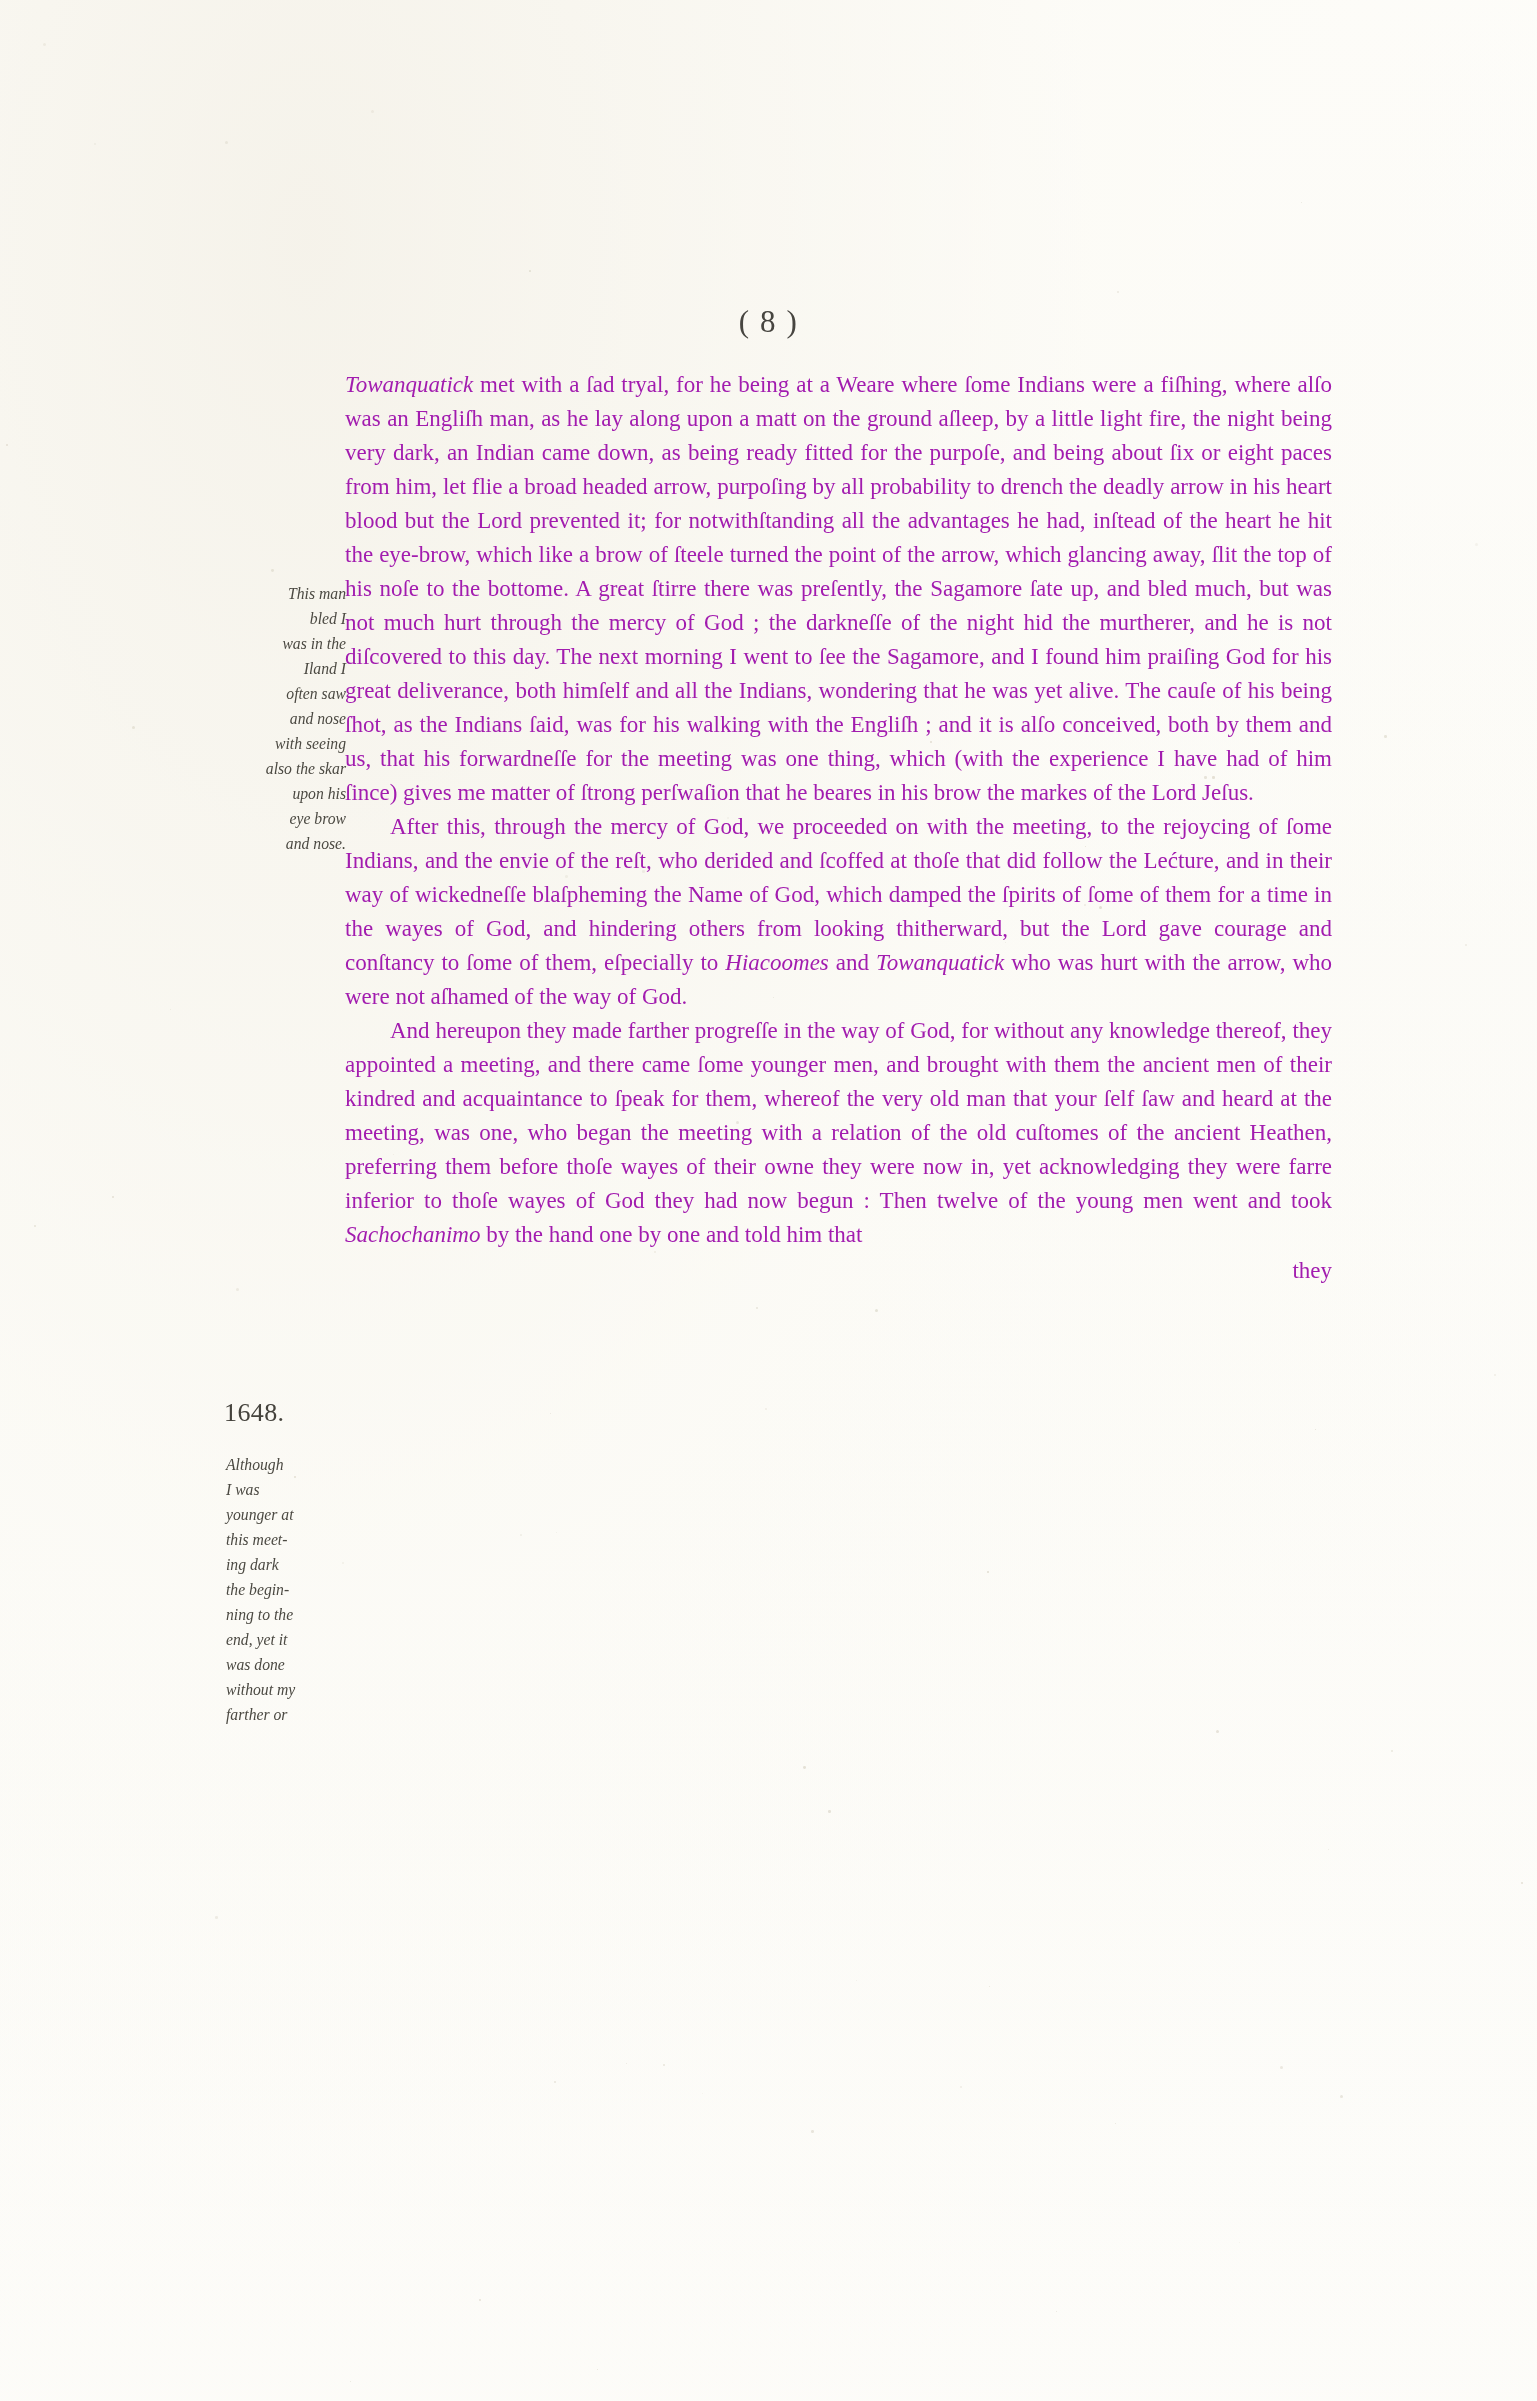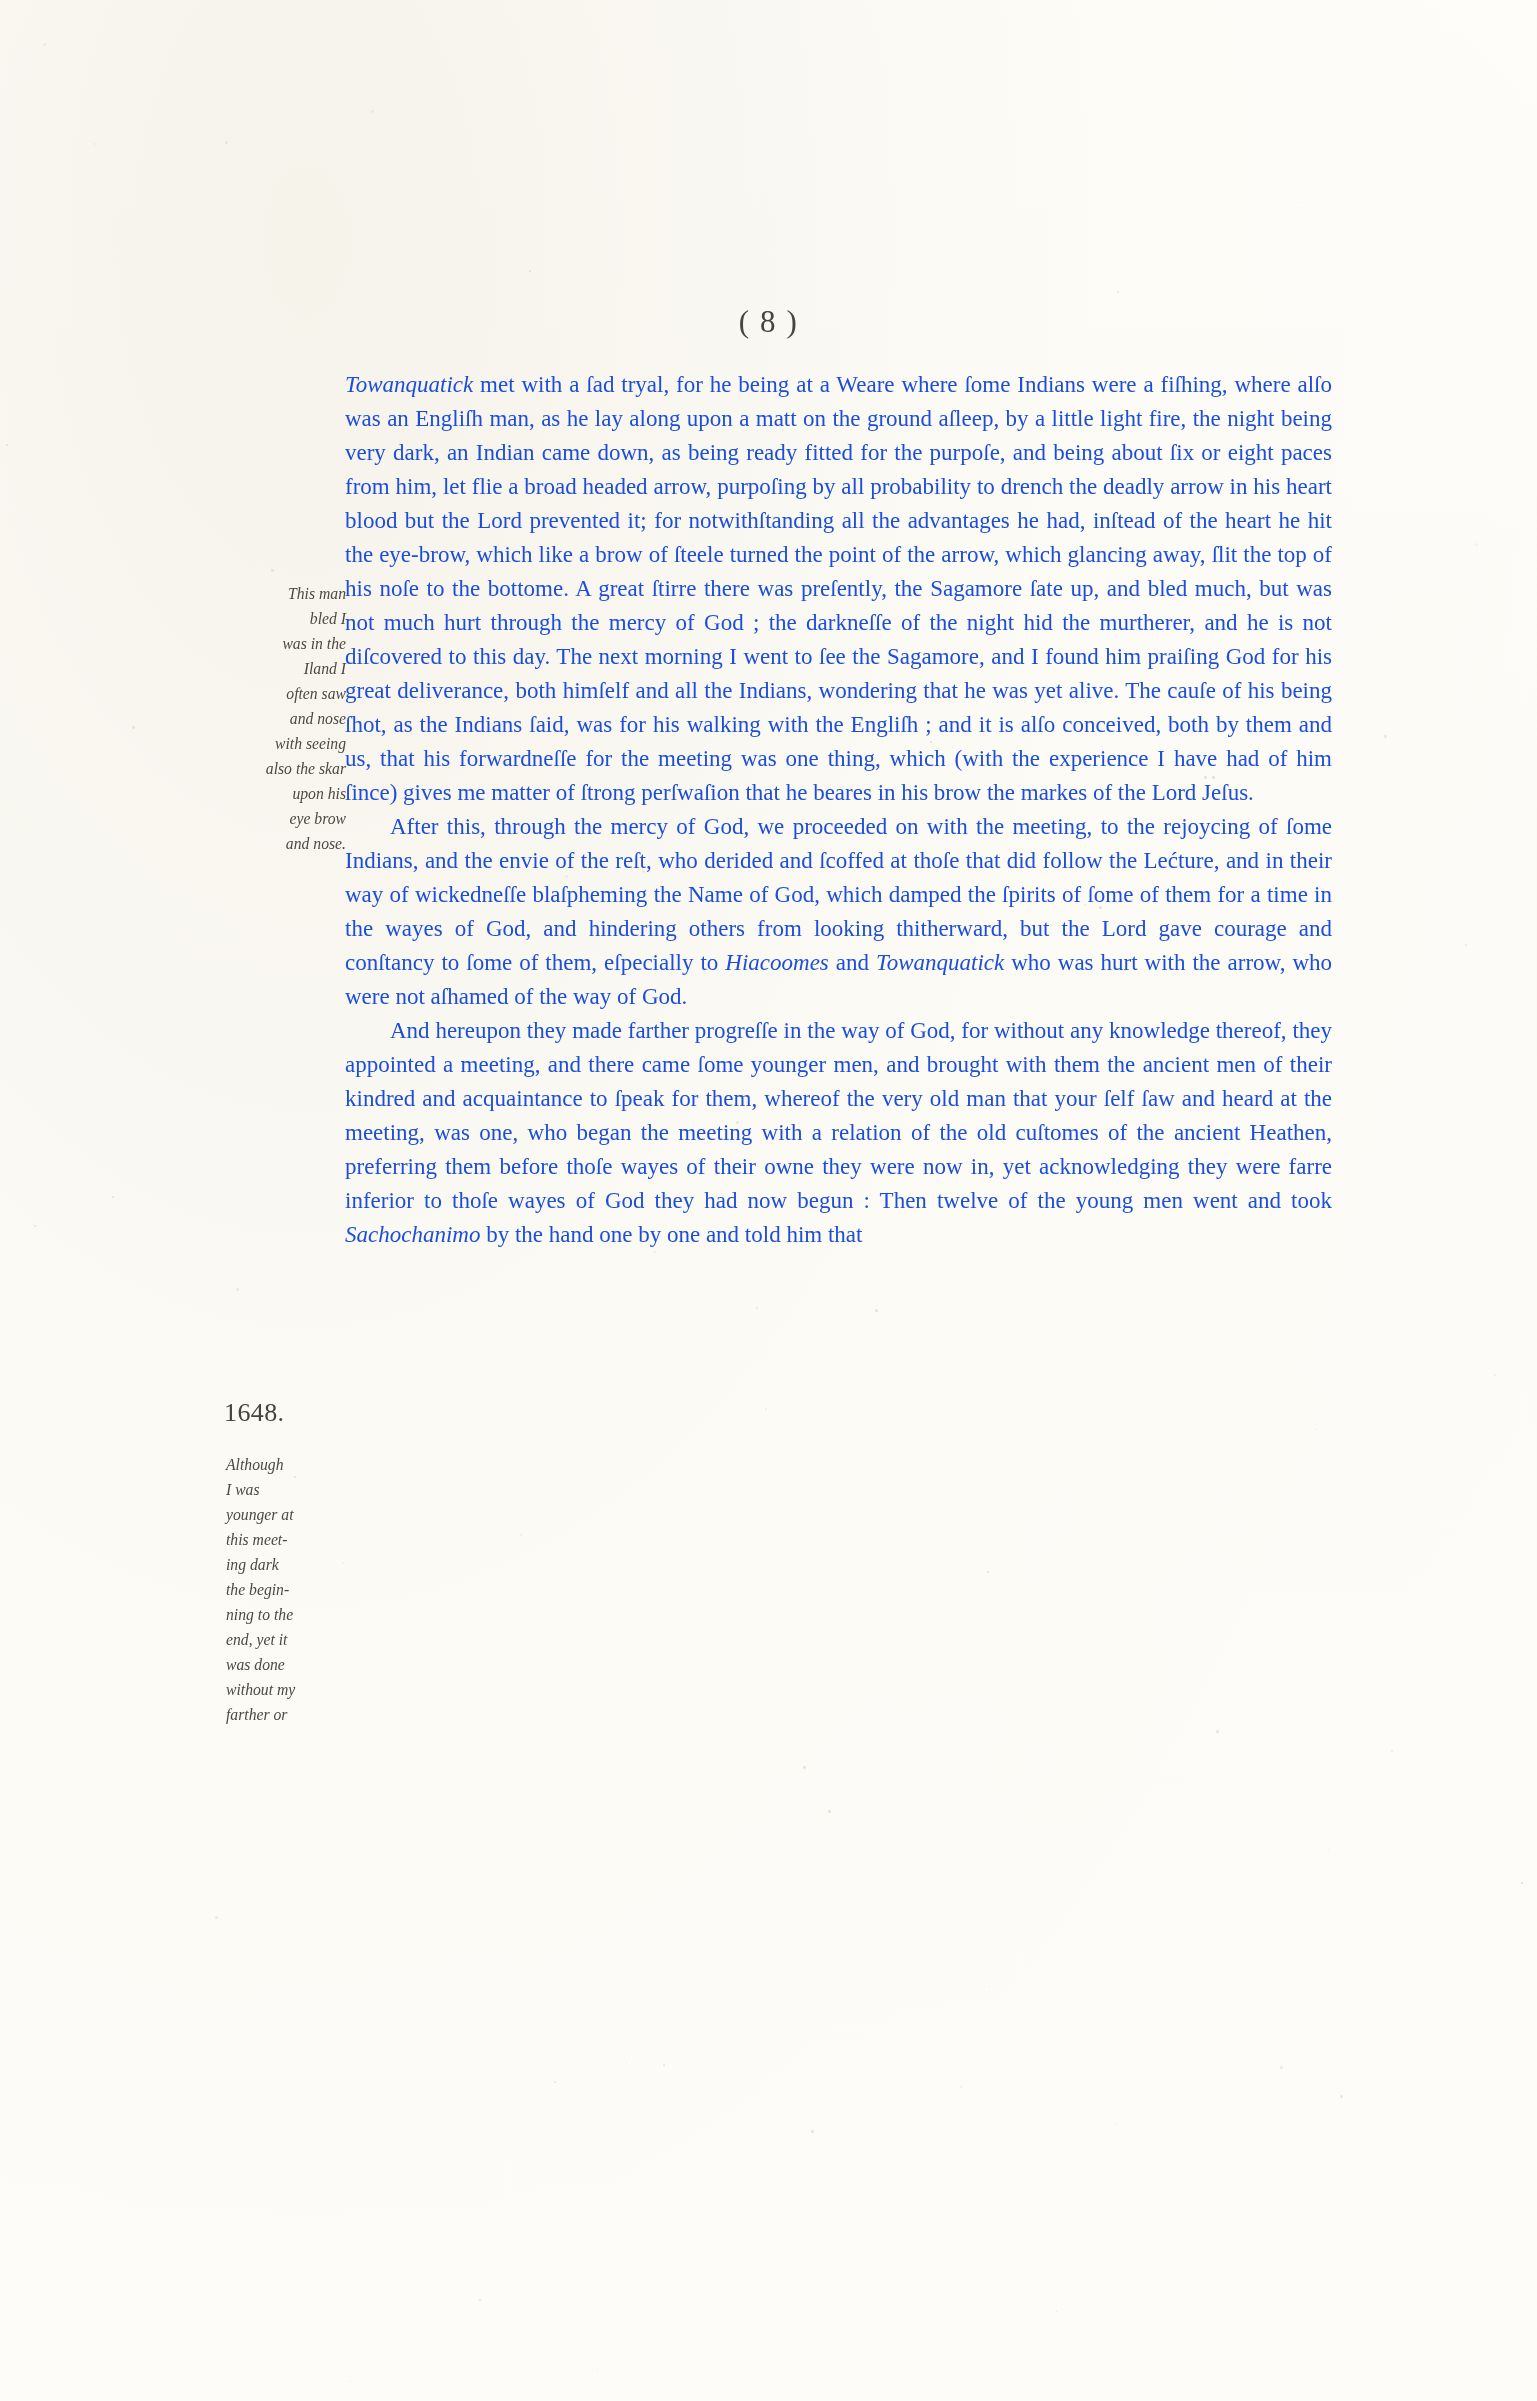--- a/index.html
+++ b/index.html
@@ -54,21 +54,21 @@
     font-family: "Liberation Serif", serif;
   }
   
   #textblock {
     position: absolute;
     left: 345px;
     top: 368px;
     width: 987px;
     font-size: 23px;
     line-height: 34px;
-    color: #1d4ed8;
+    color: #a21caf;
     text-align: justify;
     text-justify: inter-word;
   }
   #textblock p {
     margin: 0;
   }
   #textblock p.indented {
     text-indent: 45px;
   }
   #textblock p.hang {
@@ -232,16 +232,17 @@
       <span class="marg-line">end, yet it</span>
       <span class="marg-line">was done</span>
       <span class="marg-line">without my</span>
       <span class="marg-line">farther or</span>
     </div>
 
   <div id="textblock">
       <p class="hang"><span class="ital">Towanquatick</span><span> met with a ſad tryal, for he being at a Weare where ſome Indians were a fiſhing, where alſo was an Engliſh man, as he lay along upon a matt on the ground aſleep, by a little light fire, the night being very dark, an Indian came down, as being ready fitted for the purpoſe, and being about ſix or eight paces from him, let flie a broad headed arrow, purpoſing by all probability to drench the deadly arrow in his heart blood but the Lord prevented it; for notwithſtanding all the advantages he had, inſtead of the heart he hit the eye-brow, which like a brow of ſteele turned the point of the arrow, which glancing away, ſlit the top of his noſe to the bottome. A great ſtirre there was preſently, the Sagamore ſate up, and bled much, but was not much hurt through the mercy of God ; the darkneſſe of the night hid the murtherer, and he is not diſcovered to this day.  The next morning I went to ſee the Sagamore, and I found him praiſing God for his great deliverance, both himſelf and all the Indians, wondering that he was yet alive.  The cauſe of his being ſhot, as the Indians ſaid, was for his walking with the Engliſh ; and it is alſo conceived, both by them and us, that his forwardneſſe for the meeting was one thing, which (with the experience I have had of him ſince) gives me matter of ſtrong perſwaſion that he beares in his brow the markes of the Lord Jeſus.</span></p>
       <p class="indented"><span>After this, through the mercy of God, we proceeded on with the meeting, to the rejoycing of ſome Indians, and the envie of the reſt, who derided and ſcoffed at thoſe that did follow the Lećture, and in their way of wickedneſſe blaſpheming the Name of God, which damped the ſpirits of ſome of them for a time in the wayes of God, and hindering others from looking thitherward, but the Lord gave courage and conſtancy to ſome of them, eſpecially to </span><span class="ital">Hiacoomes</span><span> and </span><span class="ital">Towanquatick</span><span> who was hurt with the arrow, who were not aſhamed of the way of God.</span></p>
       <p class="indented"><span>And hereupon they made farther progreſſe in the way of God, for without any knowledge thereof, they appointed a meeting, and there came ſome younger men, and brought with them the ancient men of their kindred and acquaintance to ſpeak for them, whereof the very old man that your ſelf ſaw and heard at the meeting, was one, who began the meeting with a relation of the old cuſtomes of the ancient Heathen, preferring them before thoſe wayes of their owne they were now in, yet acknowledging they were farre inferior to thoſe wayes of God they had now begun : Then twelve of the young men went and took </span><span class="ital">Sachochanimo</span><span> by the hand one by one and told him that</span></p>
+      <span class="trailing">they</span>
     </div>
 
 </div>
 
 
 </body></html>

